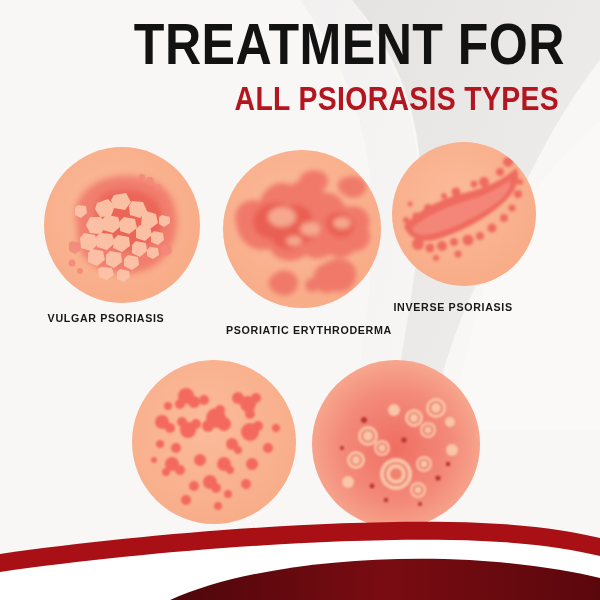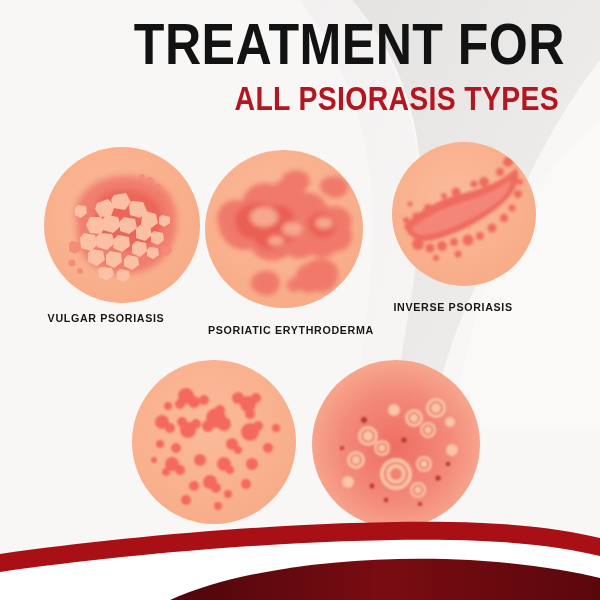--- a/index.html
+++ b/index.html
@@ -37,21 +37,21 @@
   .disc{display:block;}
   .label{
     font-family:"Liberation Sans Narrow","Liberation Sans",sans-serif;
     font-weight:bold;font-size:11.5px;letter-spacing:.7px;
     color:#171717;white-space:nowrap;
     transform:scaleX(.93);transform-origin:50% 50%;
     margin-top:7px;
   }
 
   .c1{left:42px;top:145px;width:160px;}
-  .c2{left:202px;top:145px;width:172px;}
+  .c2{left:220px;top:145px;width:172px;}
   .c3{left:388px;top:136px;width:156px;}
   .c4{left:128px;top:360px;width:176px;}
   .c5{left:308px;top:360px;width:180px;}
 
   
   .waves{position:absolute;left:0;bottom:0;width:600px;height:90px;}
 </style>
 </head>
 <body>
 

